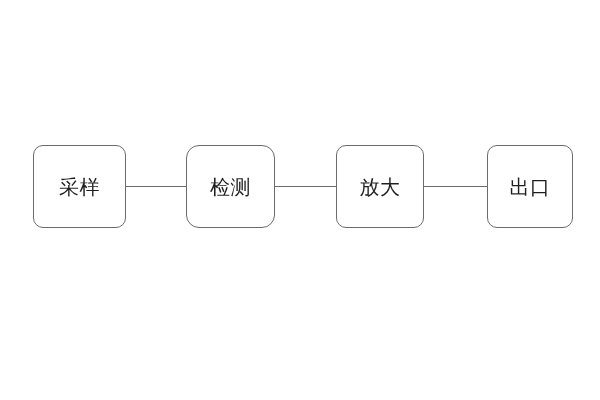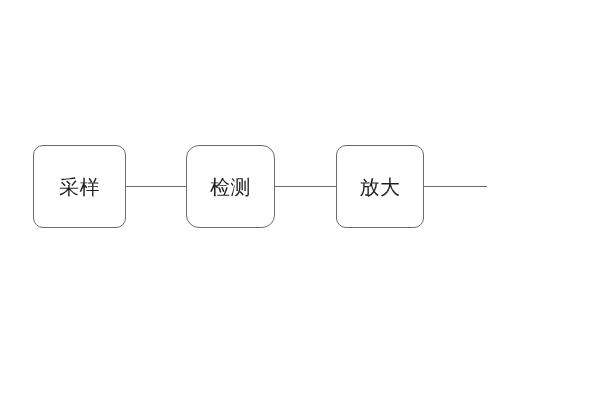--- a/index.html
+++ b/index.html
@@ -81,16 +81,19 @@
     </div>
 
     <div class="connector conn-2"></div>
 
     <div class="node node-3">
       <span class="node-label">放大</span>
     </div>
 
     <div class="connector conn-3"></div>
 
+    <div class="node node-4">
+      <span class="node-label">出口</span>
+    </div>
 
   </div>
 
 </div>
 
 </body></html>

